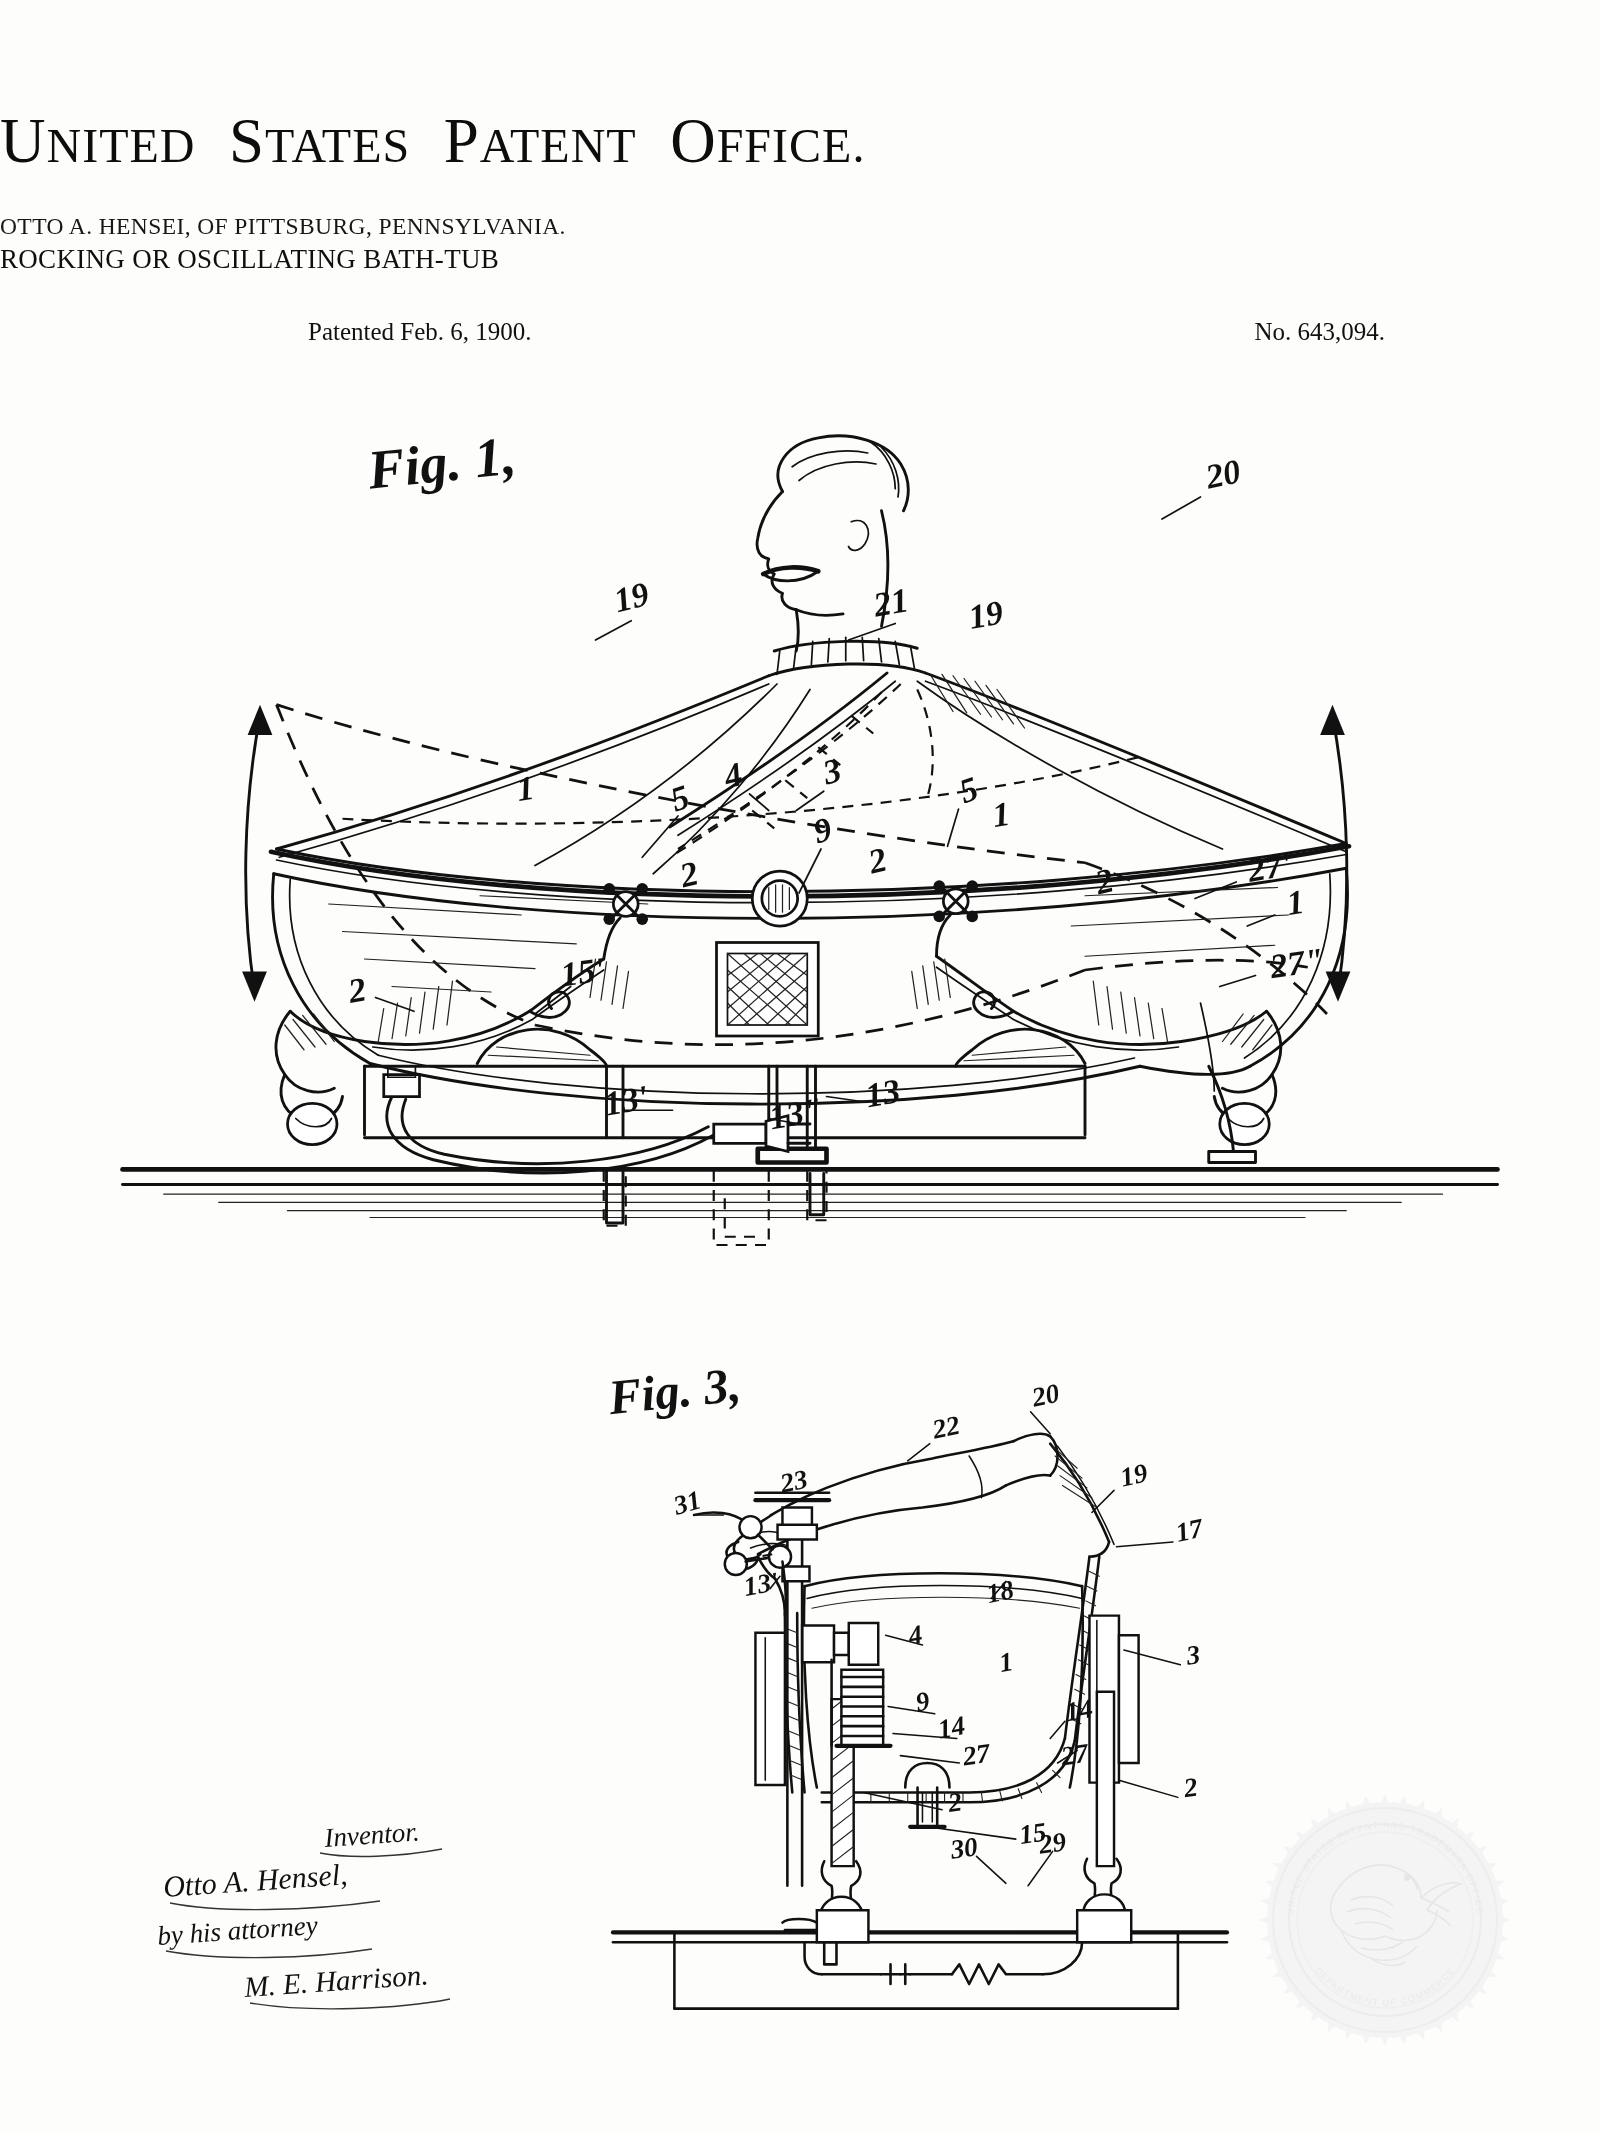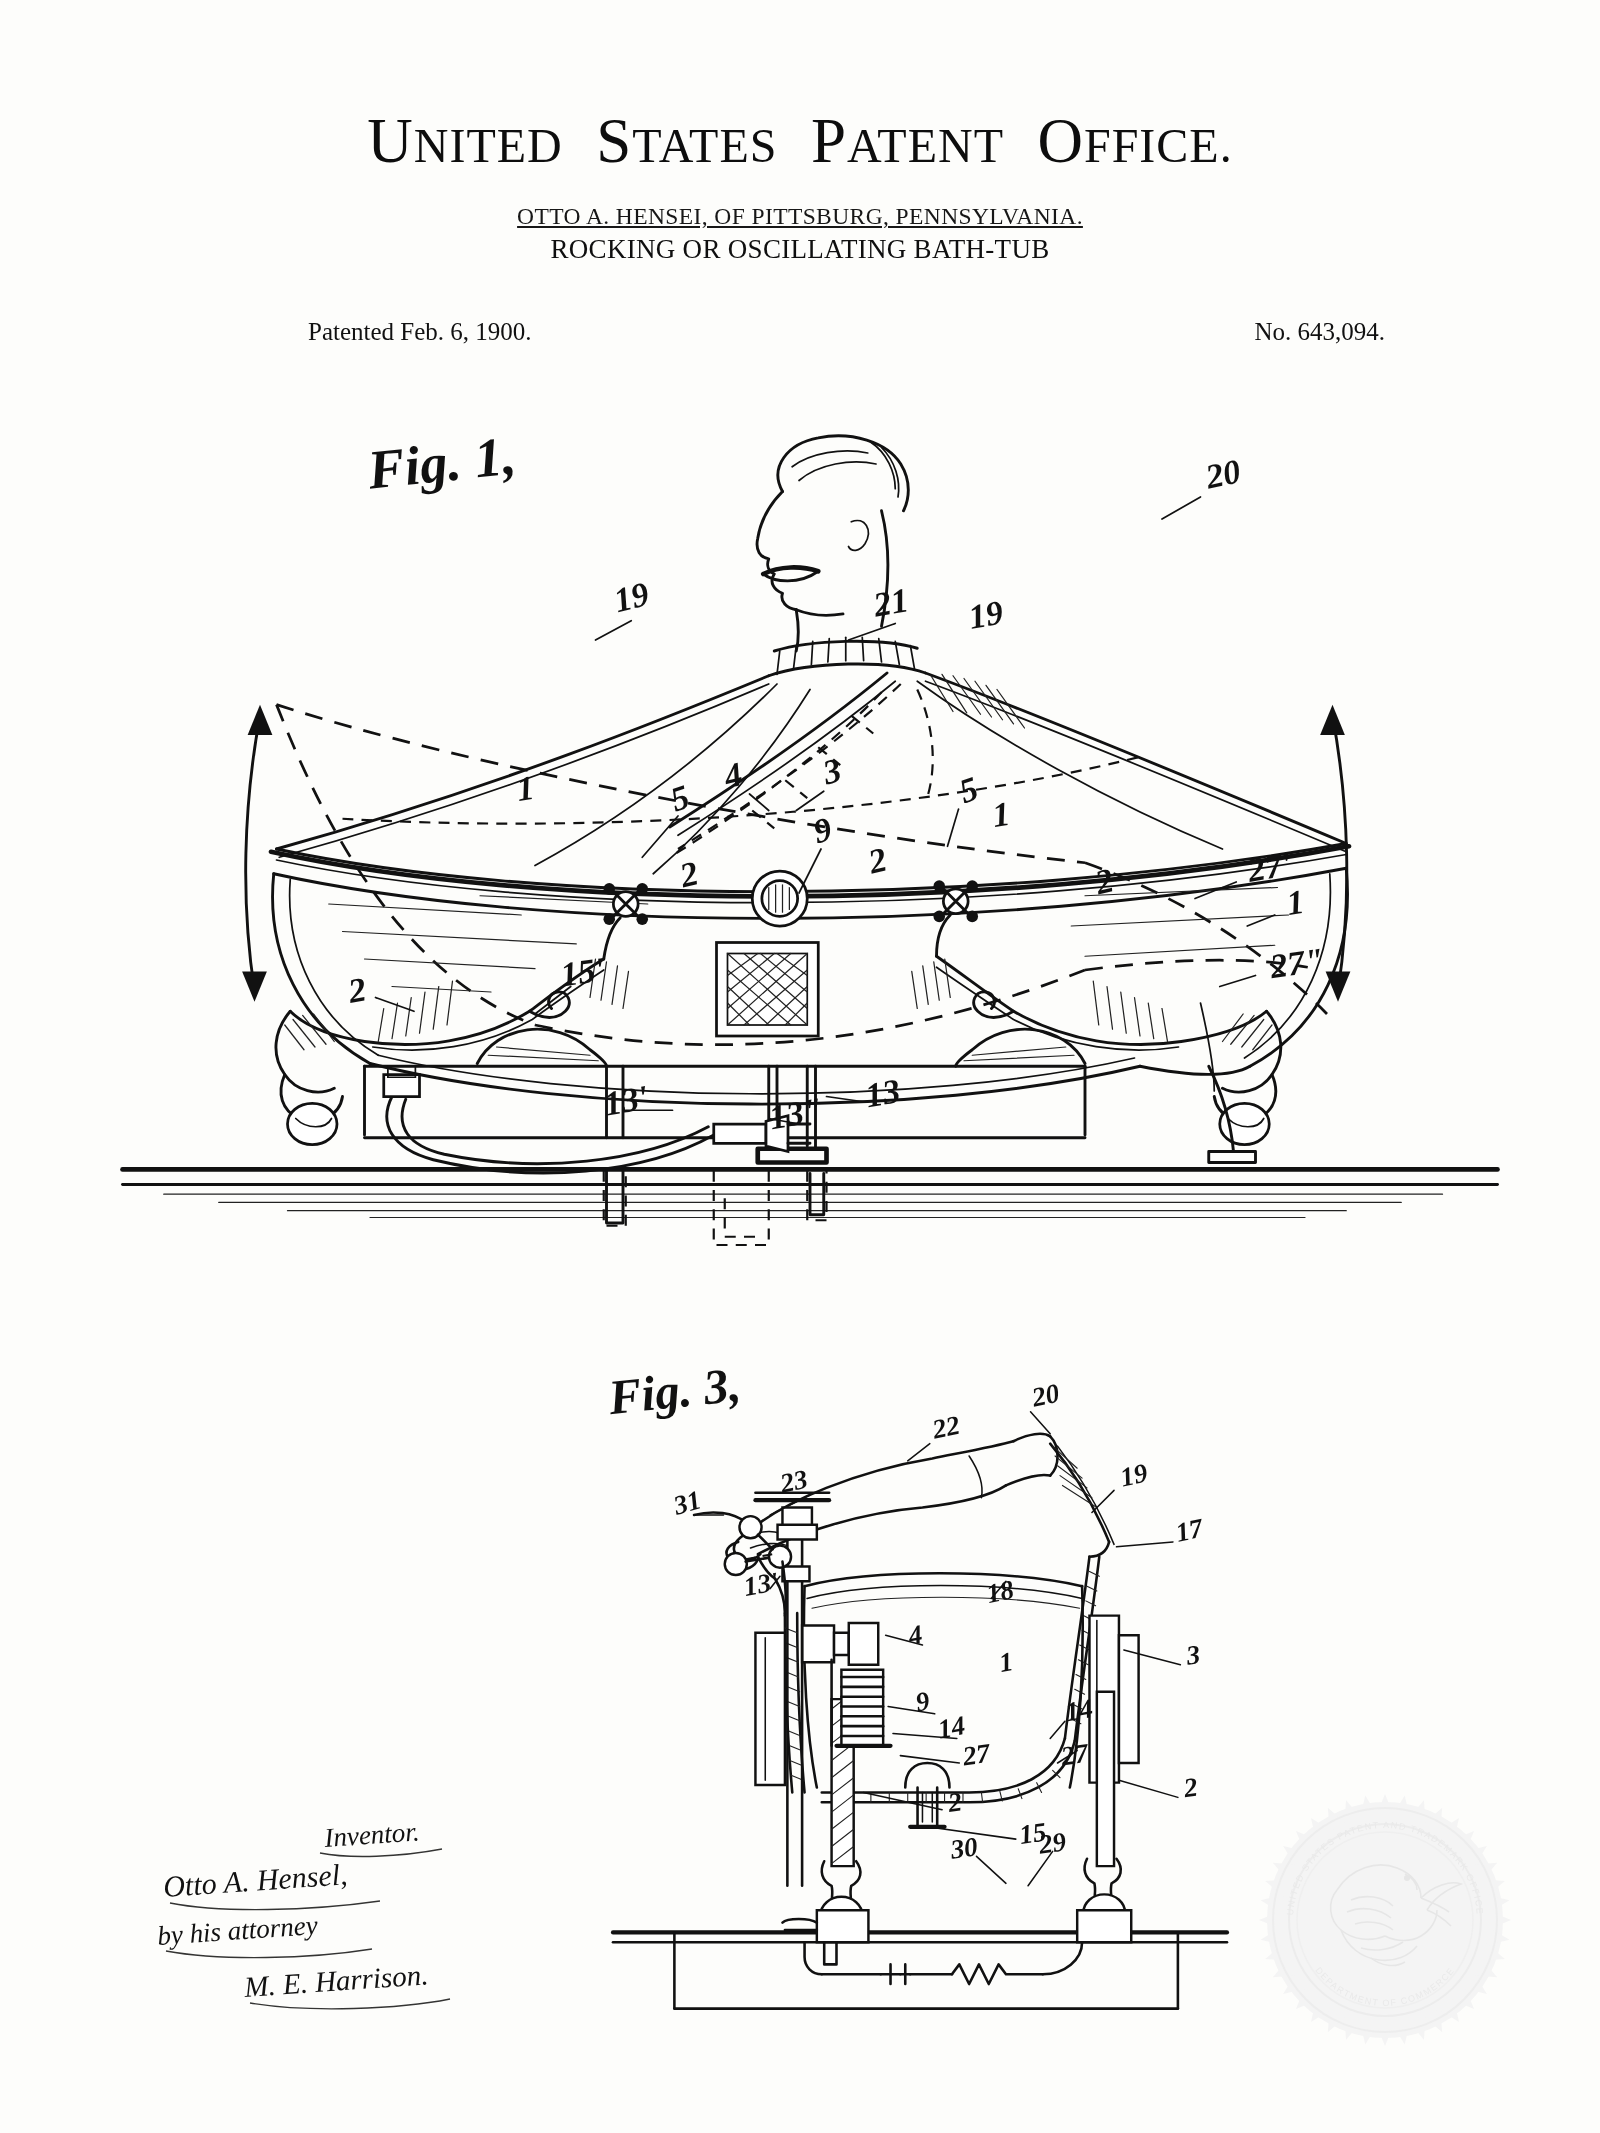--- a/index.html
+++ b/index.html
@@ -18,41 +18,39 @@
     background: #fdfdfb;
     overflow: hidden;
   }
 
   
   .header {
     position: absolute;
     left: 0;
     top: 110px;
     width: 1600px;
-    text-align: center;
   }
   .office-title {
     font-family: "Liberation Serif", "DejaVu Serif", serif;
     font-size: 63px;
     letter-spacing: 1px;
     font-weight: 400;
     color: #0d0d0d;
     line-height: 1;
     white-space: nowrap;
   }
   .office-title .cap { font-size: 63px; }
   .office-title .sc { font-size: 48px; }
 
   .inventor-line {
-    margin-top: 30px;
+    margin-top: 40px;
     font-size: 23.5px;
     letter-spacing: 0.4px;
     color: #171717;
     white-space: nowrap;
-    text-decoration: underline;
   }
   .patent-title {
     margin-top: 4px;
     font-size: 27px;
     letter-spacing: 0.3px;
     color: #0f0f0f;
     white-space: nowrap;
   }
   .meta-row {
     position: absolute;

